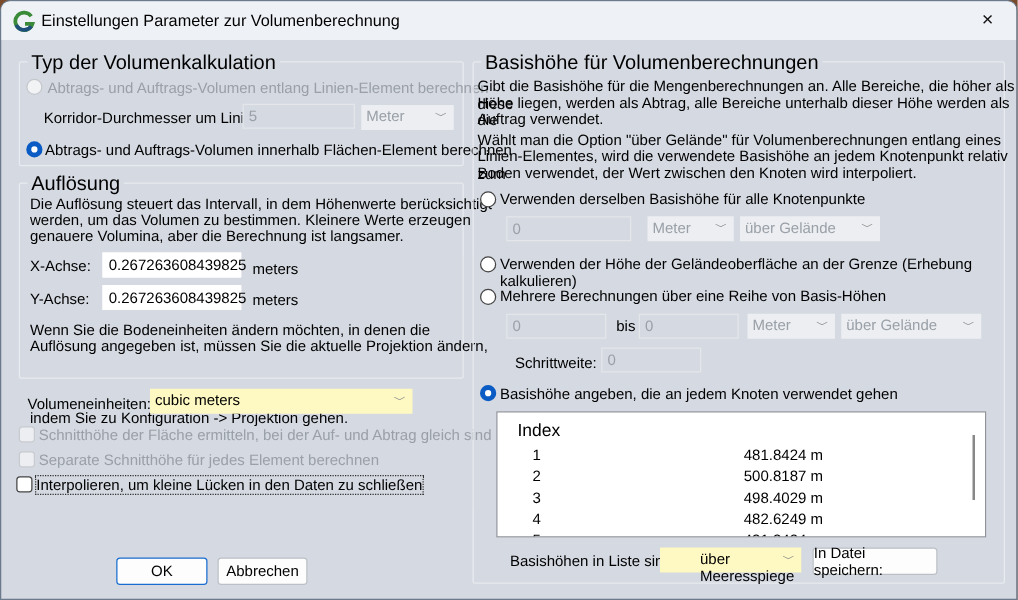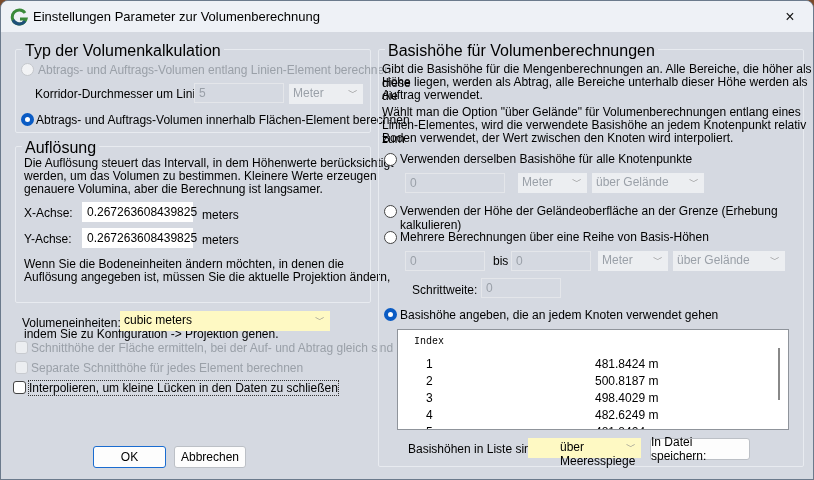--- a/index.html
+++ b/index.html
@@ -19,21 +19,21 @@
   .chk.dis{border-color:#c8cbd0;background:#eceef1;}
   .input{position:absolute;height:20px;box-sizing:border-box;border:1px solid #c8ccd3;background:#fff;padding:2px 4px;font-size:12px;}
   .input.dis{background:#d5d9e1;border-color:#e4e6ea;color:#9aa0a8;}
   .select{position:absolute;height:20px;box-sizing:border-box;background:#fef9c3;padding:2px 4px;font-size:12px;}
   .select.dis{background:#eceef1;color:#9aa0a8;}
   .select .chev{position:absolute;right:5px;top:2px;color:#888;font-size:10px;}
   .text{position:absolute;line-height:14px;font-size:12px;}
   .btn{position:absolute;height:22px;box-sizing:border-box;border:1px solid #bcc0c6;background:#fdfdfd;border-radius:3px;display:flex;align-items:center;justify-content:center;font-size:12px;}
   .btn.default{border:1px solid #1a6cd0;}
   .table{position:absolute;left:396px;top:328px;width:392px;height:101px;background:#fff;border:1px solid #8f949b;box-sizing:border-box;overflow:hidden;}
-  .th{position:absolute;top:6px;font-size:10px;font-family:Liberation Mono, monospace;}
+  .th{position:absolute;top:6px;font-size:14px;}
   .td{position:absolute;font-size:12px;}
   .scroll{position:absolute;right:8px;top:18px;width:2px;height:52px;background:#888;}
 </style>
 </head>
 <body>
 
 <div class="win">
   <div class="titlebar">
     <svg class="app-icon" viewBox="0 0 18 18">
       <path d="M15 5 A7 7 0 1 0 16 11 L10 11" fill="none" stroke="#3a8a3a" stroke-width="3"></path>

